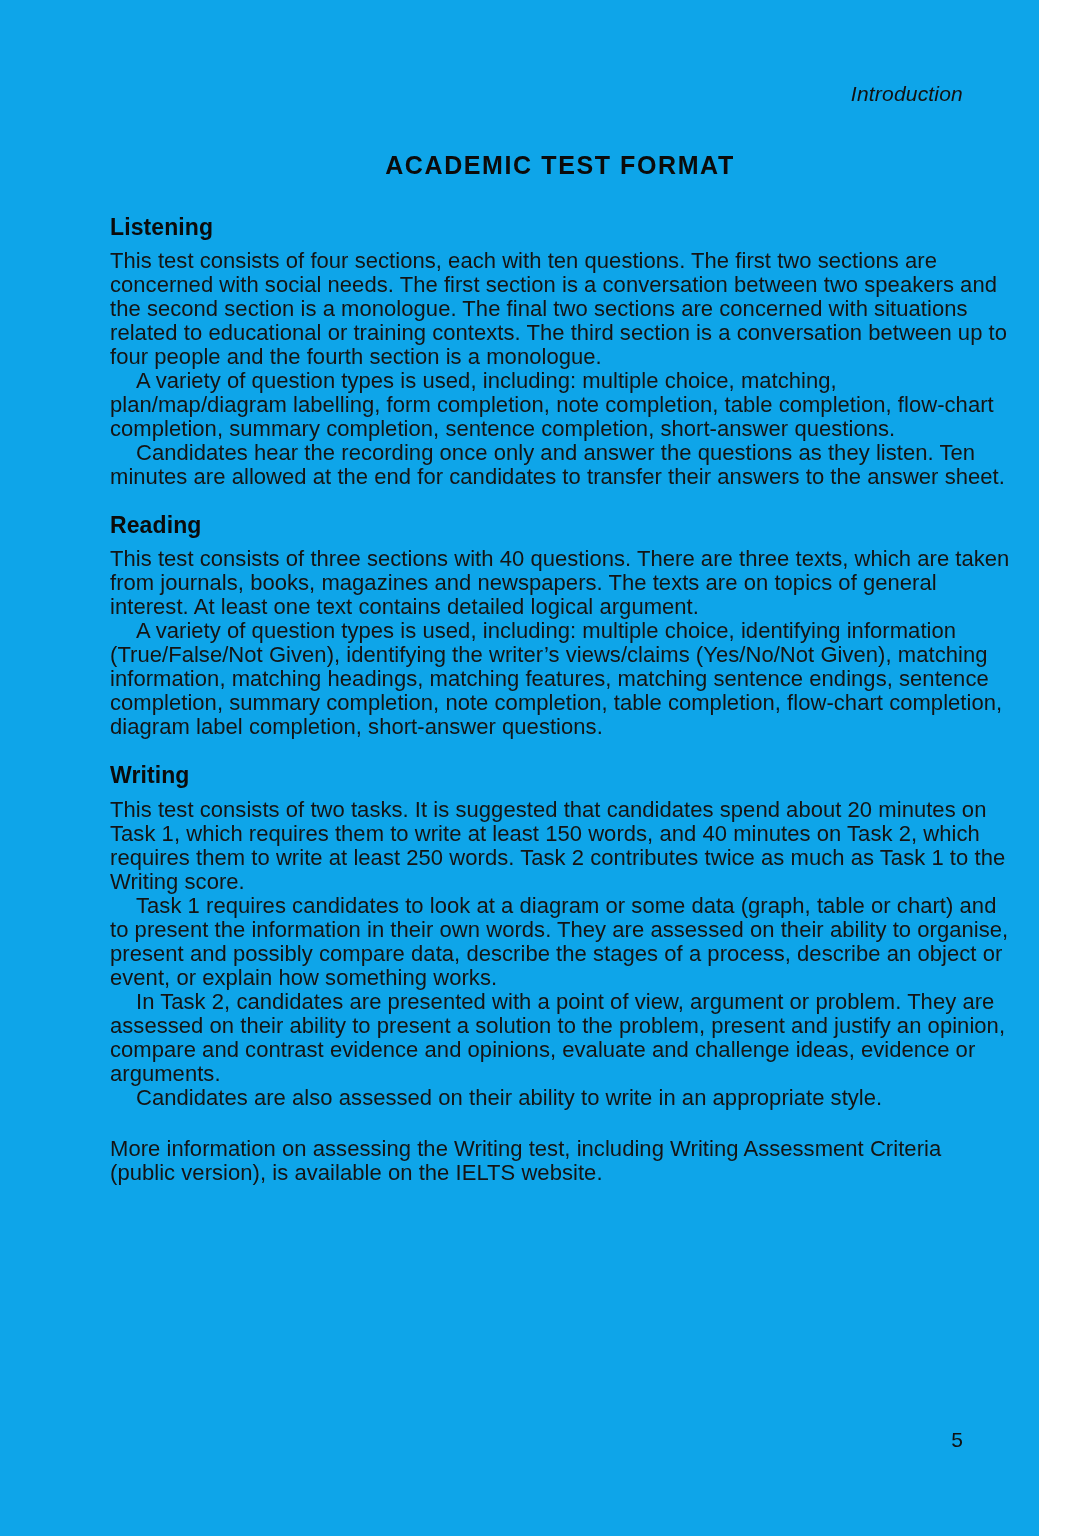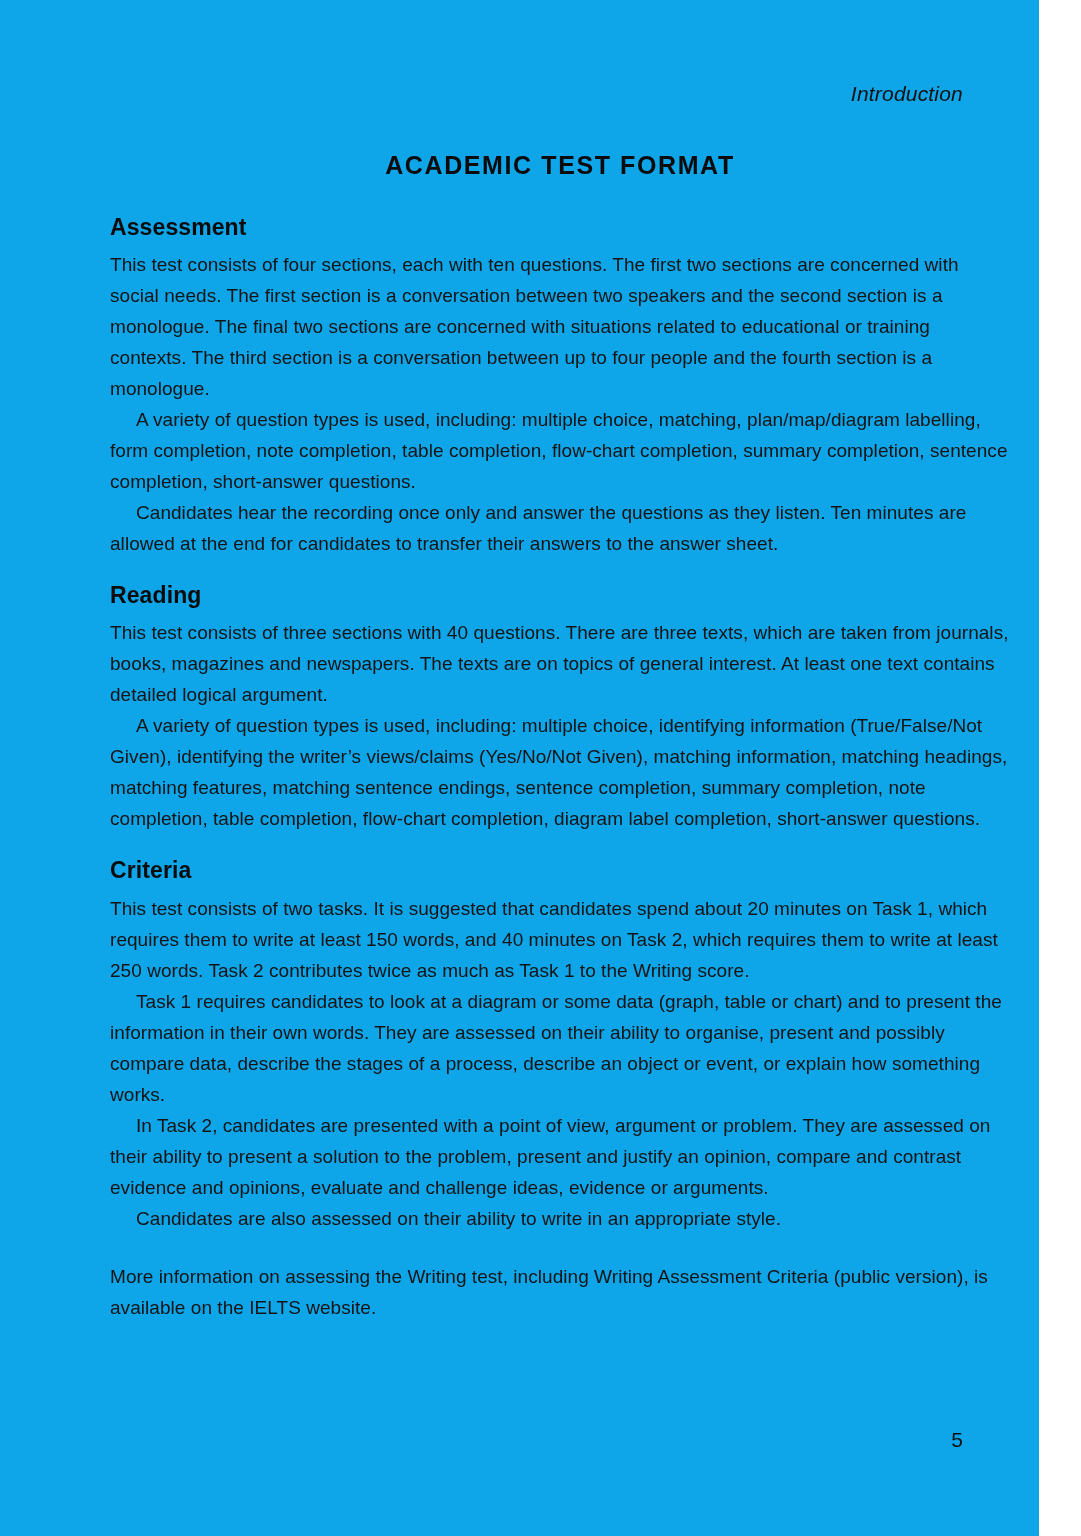--- a/index.html
+++ b/index.html
@@ -53,22 +53,22 @@
   }
   .section-heading {
     font-size: 23px;
     font-weight: bold;
     letter-spacing: 0.1px;
     margin: 0 0 9px 0;
     line-height: 1.15;
     color: #0b0b0b;
   }
   .para {
-    font-size: 19px;
-    line-height: 31px;
+    font-size: 22px;
+    line-height: 24px;
     margin: 0;
     text-align: left;
     color: #141414;
     letter-spacing: 0.05px;
   }
   .para.indent {
     text-indent: 26px;
   }
   .para.gap {
     margin-top: 27px;
@@ -86,34 +86,34 @@
 
 <div class="page">
 
   <div class="running-head">Introduction</div>
 
   <div class="content">
 
     <h1 class="doc-title">ACADEMIC TEST FORMAT</h1>
 
     <section class="section">
-      <h2 class="section-heading">Assessment</h2>
+      <h2 class="section-heading">Listening</h2>
       <p class="para">This test consists of four sections, each with ten questions. The first two sections are concerned with social needs. The first section is a conversation between two speakers and the second section is a monologue. The final two sections are concerned with situations related to educational or training contexts. The third section is a conversation between up to four people and the fourth section is a monologue.</p>
       <p class="para indent">A variety of question types is used, including: multiple choice, matching, plan/map/diagram labelling, form completion, note completion, table completion, flow-chart completion, summary completion, sentence completion, short-answer questions.</p>
       <p class="para indent">Candidates hear the recording once only and answer the questions as they listen. Ten minutes are allowed at the end for candidates to transfer their answers to the answer sheet.</p>
     </section>
 
     <section class="section">
       <h2 class="section-heading">Reading</h2>
       <p class="para">This test consists of three sections with 40 questions. There are three texts, which are taken from journals, books, magazines and newspapers. The texts are on topics of general interest. At least one text contains detailed logical argument.</p>
       <p class="para indent">A variety of question types is used, including: multiple choice, identifying information (True/False/Not Given), identifying the writer’s views/claims (Yes/No/Not Given), matching information, matching headings, matching features, matching sentence endings, sentence completion, summary completion, note completion, table completion, flow-chart completion, diagram label completion, short-answer questions.</p>
     </section>
 
     <section class="section">
-      <h2 class="section-heading">Criteria</h2>
+      <h2 class="section-heading">Writing</h2>
       <p class="para">This test consists of two tasks. It is suggested that candidates spend about 20 minutes on Task 1, which requires them to write at least 150 words, and 40 minutes on Task 2, which requires them to write at least 250 words. Task 2 contributes twice as much as Task 1 to the Writing score.</p>
       <p class="para indent">Task 1 requires candidates to look at a diagram or some data (graph, table or chart) and to present the information in their own words. They are assessed on their ability to organise, present and possibly compare data, describe the stages of a process, describe an object or event, or explain how something works.</p>
       <p class="para indent">In Task 2, candidates are presented with a point of view, argument or problem. They are assessed on their ability to present a solution to the problem, present and justify an opinion, compare and contrast evidence and opinions, evaluate and challenge ideas, evidence or arguments.</p>
       <p class="para indent">Candidates are also assessed on their ability to write in an appropriate style.</p>
       <p class="para gap">More information on assessing the Writing test, including Writing Assessment Criteria (public version), is available on the IELTS website.</p>
     </section>
 
   </div>
 
   <div class="page-number">5</div>

